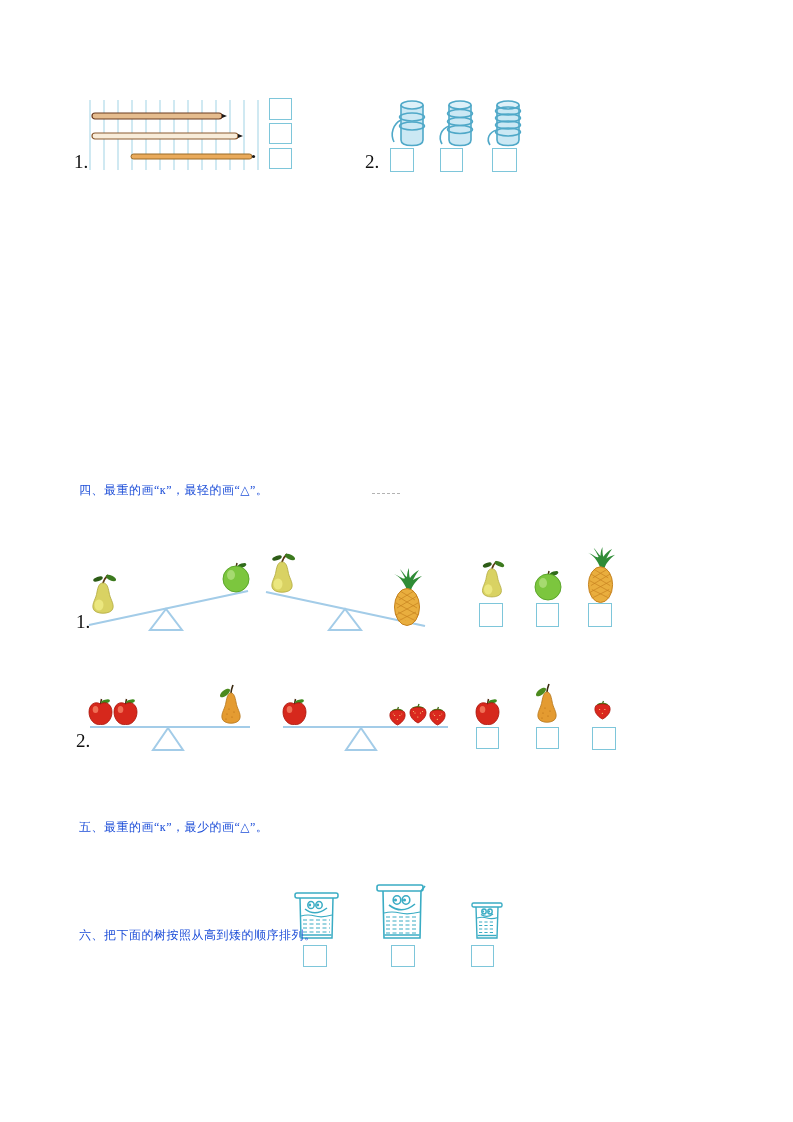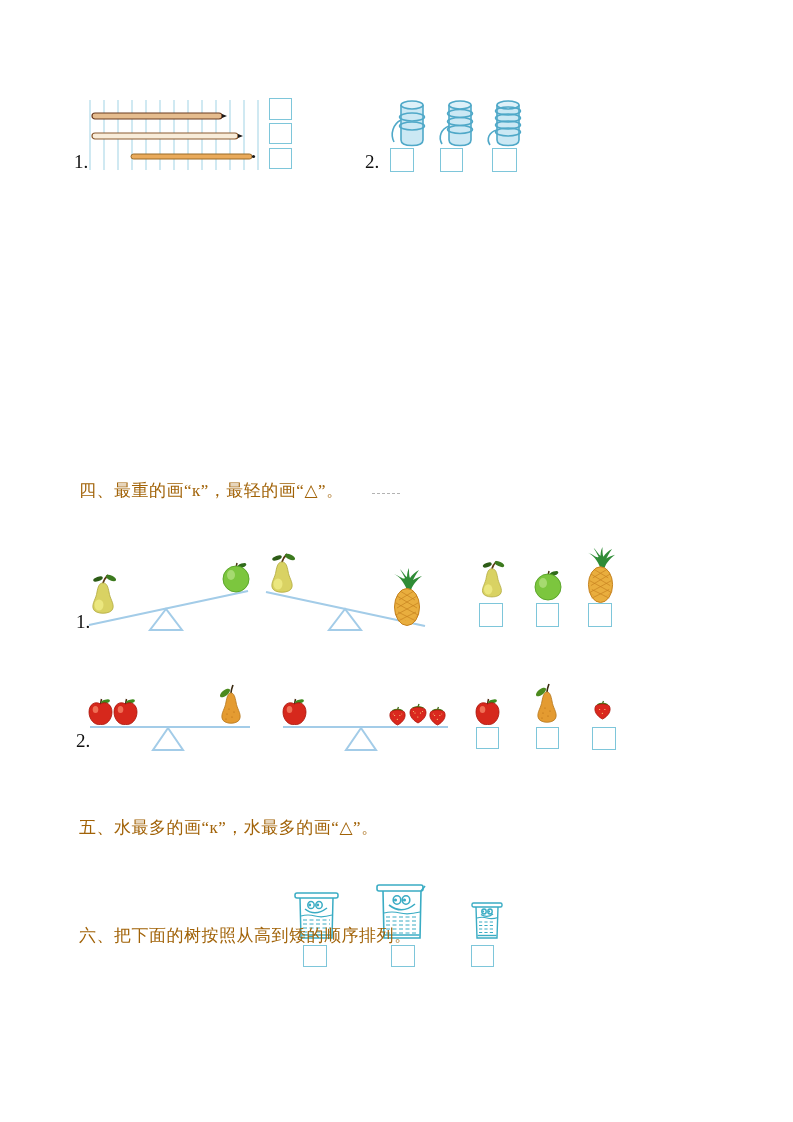--- a/index.html
+++ b/index.html
@@ -1,20 +1,20 @@
 <!DOCTYPE html>
 <html><head>
 <meta charset="utf-8">
 <style>
   html,body{margin:0;padding:0;background:#fff;}
   .page{position:relative;width:793px;height:1122px;background:#ffffff;overflow:hidden;
         font-family:"Liberation Serif","DejaVu Serif",serif;color:#1a1a1a;}
   .abs{position:absolute;}
   .num{position:absolute;font-size:19px;line-height:20px;color:#111;}
-  .title{position:absolute;font-size:17px;line-height:21px;letter-spacing:.5px;white-space:nowrap;color:#a16207;}
+  .title{position:absolute;font-size:12px;line-height:21px;letter-spacing:.5px;white-space:nowrap;color:#1d4ed8;}
   .abox{position:absolute;border:1.6px solid #7ec6da;background:#ffffff;box-sizing:border-box;}
   .dash-note{position:absolute;width:28px;height:0;border-top:1.5px dashed #b3b3b3;}
   svg{display:block;}
 </style>
 </head>
 <body>
 
 <div class="page">
 
   <span class="num" style="left:74px;top:152px;">1.</span>
@@ -283,21 +283,21 @@
     <path d="M5,4.5 Q11,1.5 17,4.5 L14,7 Q11,5.5 8,7 Z" fill="#3f8a1f"></path>
     <path d="M4,6 C1,11 5,17 11,20 C17,17 21,11 18,6 C13,3.5 9,3.5 4,6 Z" fill="#da281e" stroke="#a81208" stroke-width=".8"></path>
     <g fill="#f8df85">
         <circle cx="8" cy="10" r=".6"></circle>
         <circle cx="13.5" cy="10" r=".6"></circle>
         <circle cx="10.8" cy="14" r=".6"></circle>
       </g>
   </svg>
   <div class="abox" style="left:592px;top:727px;width:24px;height:23px;"></div>
 
-  <div class="title" style="left:79px;top:817px;">五、水最多的画“к”，水最多的画“△”。</div>
+  <div class="title" style="left:79px;top:817px;">五、最重的画“к”，最少的画“△”。</div>
 
   <svg class="abs" style="left:294px;top:891px;" width="45" height="50" viewBox="0 0 45 50">
     <g fill="none" stroke="#3aacc4" stroke-width="1.5">
       <rect x="1" y="2" width="43" height="5" rx="2"></rect>
       <path d="M6,7 L7,47 L38,47 L39,7"></path>
       <line x1="7.5" y1="44" x2="37.5" y2="44"></line>
       <ellipse cx="17" cy="14" rx="3.2" ry="3.6"></ellipse>
       <ellipse cx="25" cy="14" rx="3.2" ry="3.6"></ellipse>
       <path d="M11,18 Q21,26 33,17"></path>
       <path d="M7,25 Q14,23 21,25 T38,24" stroke-width="1.2"></path>

